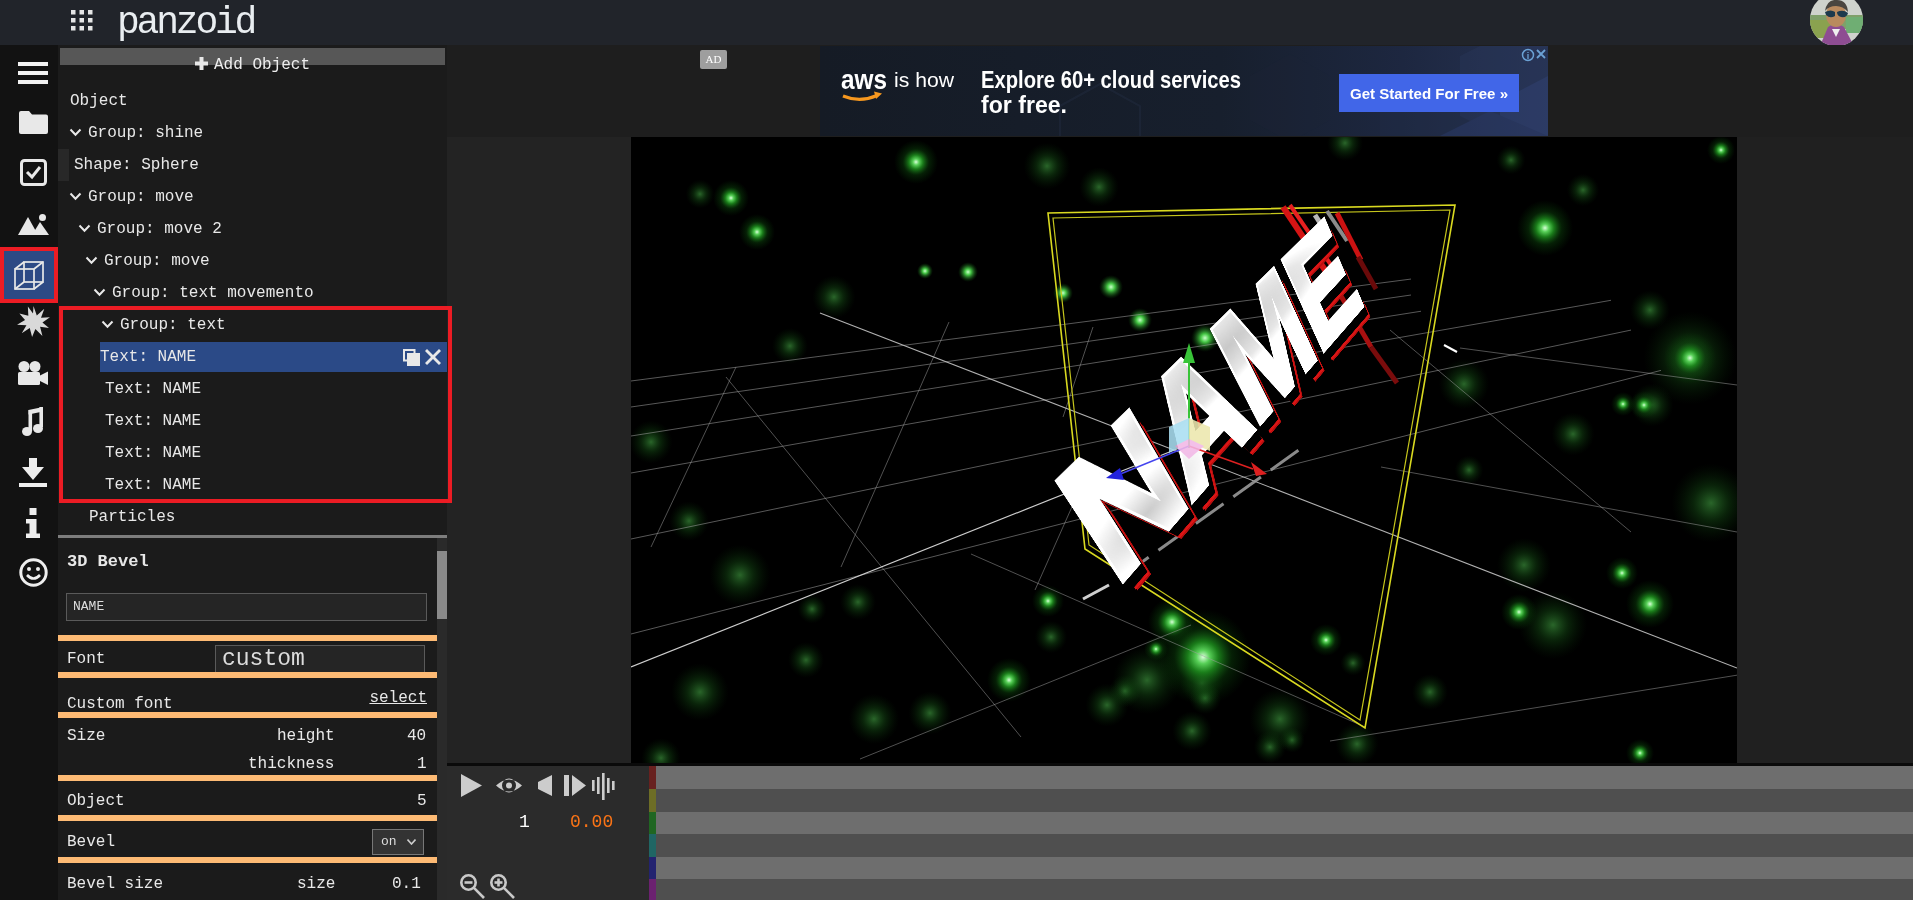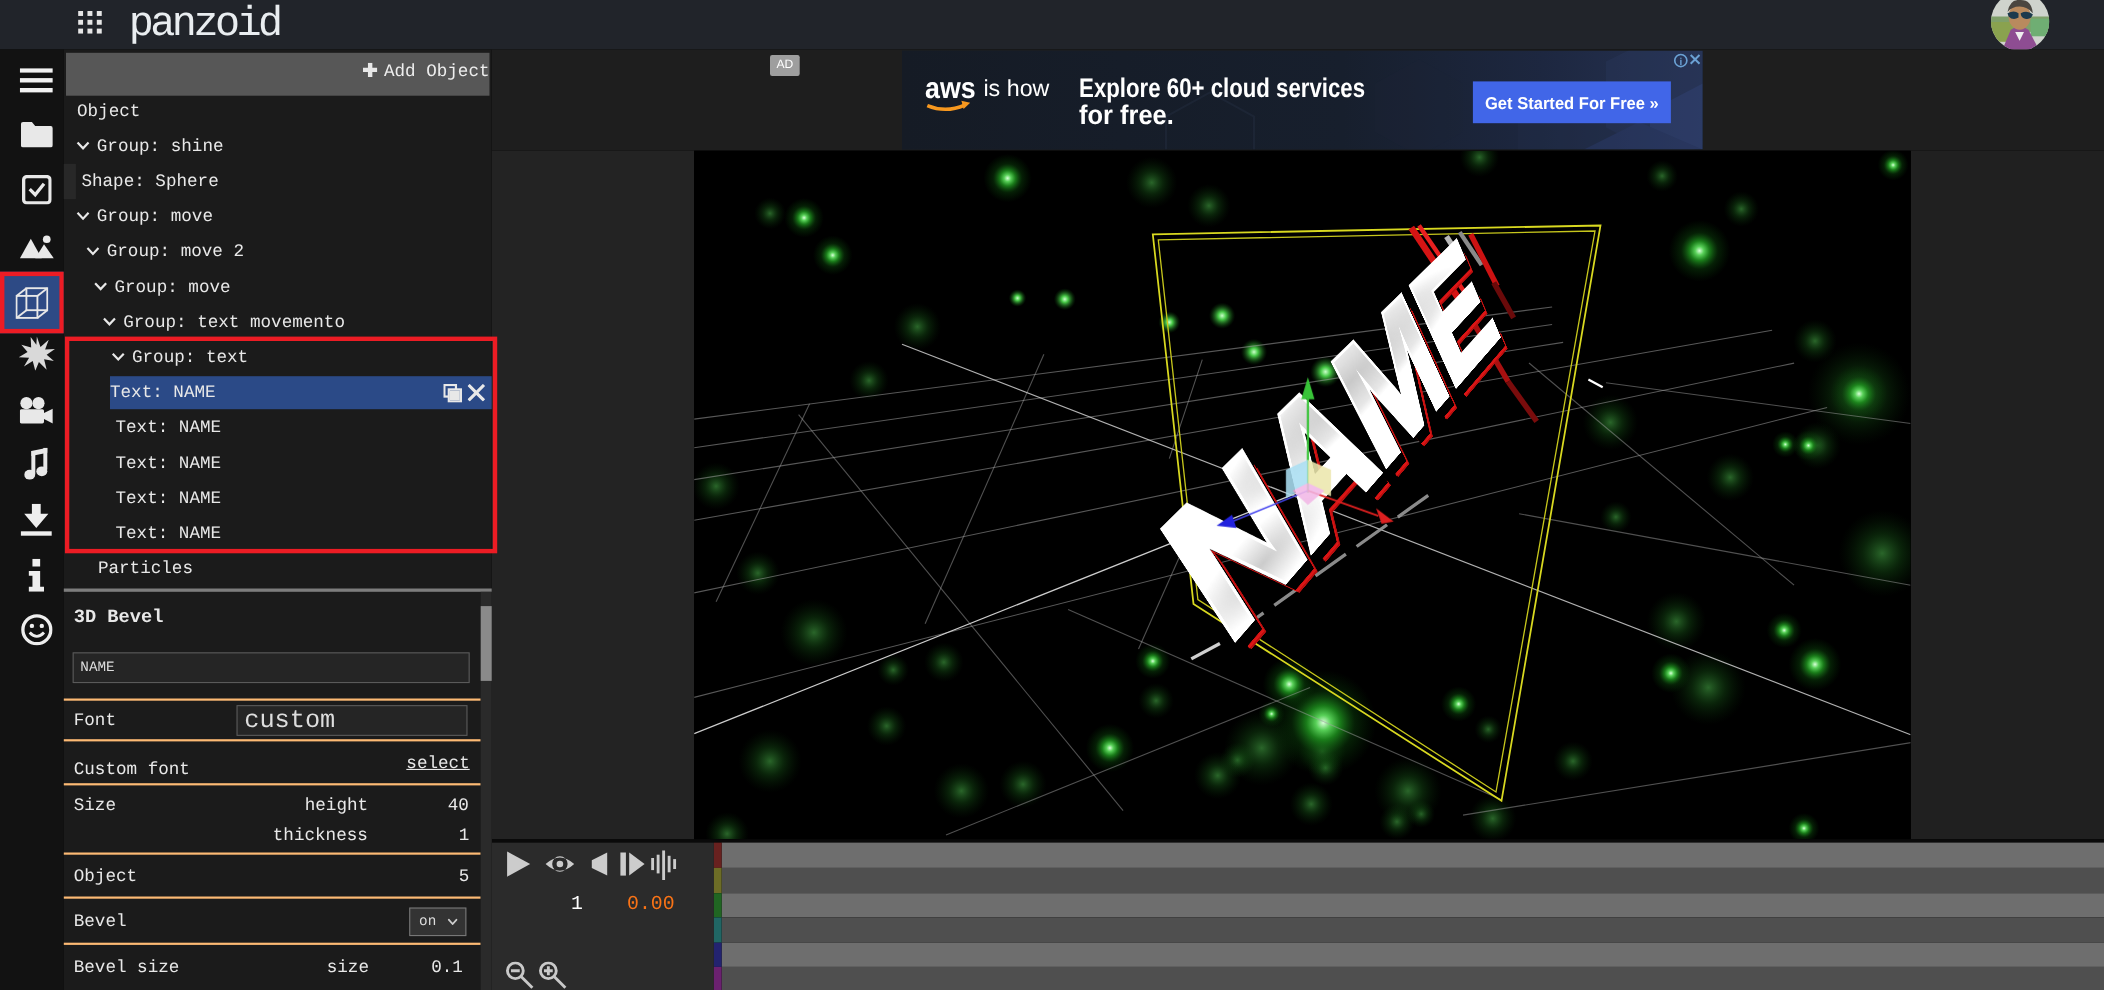--- a/index.html
+++ b/index.html
@@ -8,34 +8,34 @@
   .abs { position:absolute; }
   
   #topbar { left:0; top:0; width:1913px; height:45px; background:#21242a; overflow:hidden;padding-left:40px; }
   #logo { left:117px; top:0px; color:#e9edf0; font-size:38px; letter-spacing:-3.2px; line-height:45px; }
   
   #rail { left:0; top:45px; width:58px; height:855px; background:#121212; }
   .ricon { position:absolute; left:4px; width:58px; display:flex; justify-content:center; }
   #selcube { left:0px; top:202px; width:58px; height:56px; background:#2d4a85; border:4px solid #ec1c24; display:flex; align-items:center; justify-content:center; }
   
   #panel { left:58px; top:45px; width:389px; height:855px; background:#1b1b1b; color:#e8e8e8; font-size:16px; z-index:5; }
-  #addbtn { left:2px; top:3px; width:385px; height:39px; background:#575757; color:#eee; text-align:right; line-height:35px; }
+  #addbtn { left:2px; top:3px; width:385px; height:17px; background:#575757; color:#eee; text-align:center; line-height:35px; }
   .trow { position:absolute; left:0; width:389px; height:32px; line-height:32px; white-space:pre; }
   .chev { display:inline-block; width:13px; height:9px; margin-right:6px; position:relative; top:0px; }
   #selrow { left:42px; top:297px; width:347px; height:30px; background:#2b4a87; line-height:30px; }
   #redbox { left:1px; top:261px; width:393px; height:197px; border:4px solid #ec1c24; }
   #divider { left:0px; top:490px; width:389px; height:3px; background:#7d7d7d; }
-  .prow { position:absolute; left:0; width:379px; border-top:2px solid #fdba74; }
+  .prow { position:absolute; left:0; width:379px; border-top:6px solid #fdba74; }
   .plabel { position:absolute; left:9px; color:#e8e8e8; }
   .pbox { position:absolute; background:#252525; border:1px solid #5a5a5a; color:#ddd; }
   #scrollbar { left:379px; top:493px; width:10px; height:362px; background:#2a2a2a; }
   #scrollthumb { left:0px; top:13px; width:10px; height:68px; background:#8a8a8a; position:absolute; }
   
   #adstrip { left:447px; top:45px; width:1466px; height:92px; background:#1e1e1e; }
-  #adbadge { left:253px; top:5px; width:27px; height:19px; background:#9e9e9e; border-radius:2px; color:#fff; font-size:11px; text-align:center; line-height:19px; font-family:Liberation Sans, sans-serif; }
+  #adbadge { left:253px; top:5px; width:27px; height:19px; background:#9e9e9e; border-radius:2px; color:#fff; font-size:11px; text-align:center; line-height:19px; font-family:Liberation Serif, serif; }
   #gutterL { left:447px; top:137px; width:184px; height:626px; background:#232323; }
   #gutterR { left:1737px; top:137px; width:176px; height:626px; background:#202020; }
   #viewport { left:631px; top:137px; width:1106px; height:626px; background:#000; }
   
   .nt { position:absolute; left:0; top:0; width:460px; height:180px;
         font-family:"Liberation Sans",sans-serif; font-weight:bold; font-size:164px;
         line-height:160px; letter-spacing:-3px; white-space:pre; }
   #ntbase { color:#ffffff; -webkit-text-stroke:6px #fff;
     text-shadow: 1px 2px 0 #000, 2px 4px 0 #000, 2px 6px 0 #000, 3px 8px 0 #000, 3px 10px 0 #000, 4px 12px 0 #000, 4px 14px 0 #000,
                  5px 15px 0 #cf1313, 5px 17px 0 #dd1515, 6px 19px 0 #b80f0f; }

